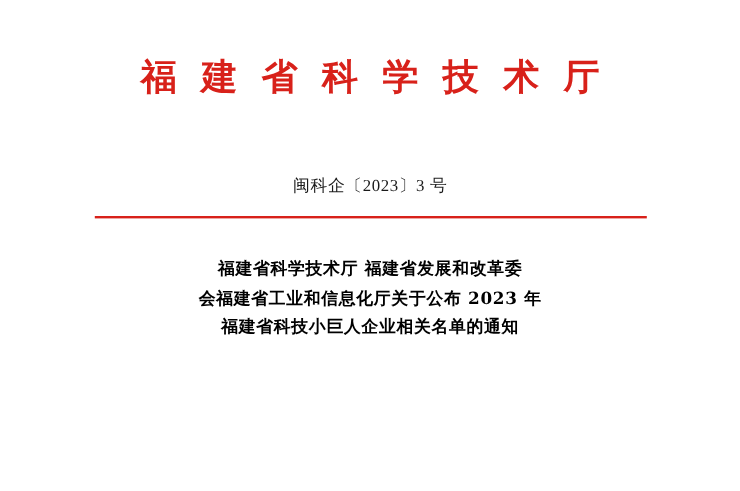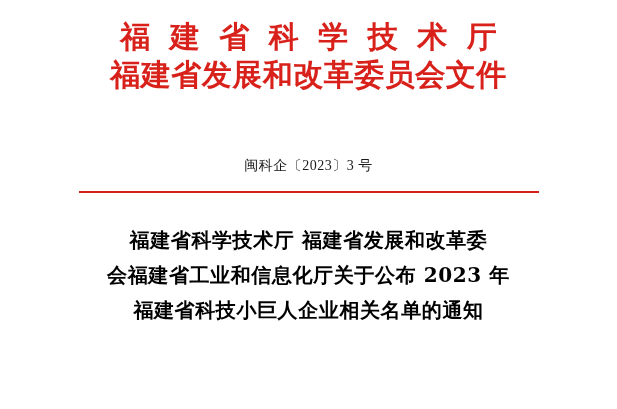--- a/index.html
+++ b/index.html
@@ -19,24 +19,25 @@
     height: 409px;
     background: #ffffff;
     box-sizing: border-box;
   }
   .masthead {
     padding-top: 18px;
     text-align: center;
   }
   .masthead-line {
     color: #d8211a;
-    font-family: Liberation Serif, serif;
+    font-family: Liberation Sans, sans-serif;
     font-weight: bold;
     line-height: 1.28;
     white-space: nowrap;
+    margin-top: 28px;
   }
   .masthead-line.l1 {
     font-size: 30px;
     letter-spacing: 6px;
     padding-left: 6px;
   }
   .masthead-line.l2 {
     font-size: 30px;
     letter-spacing: 0.5px;
   }
@@ -57,36 +58,35 @@
     width: 460px;
     height: 2px;
     background: #d8211a;
   }
   .title-block {
     margin-top: 30px;
     text-align: center;
   }
   .title-line {
     font-family: "DejaVu Serif", "Liberation Serif", serif;
-    font-size: 20px;
+    font-size: 14px;
     font-weight: bold;
     color: #000000;
     line-height: 1.75;
     letter-spacing: 0.6px;
     white-space: nowrap;
   }
 </style>
 </head>
 <body>
 
 <div class="page">
 
   <div class="masthead">
     <div class="masthead-line l1">福 建 省 科 学 技 术 厅</div>
-    <div class="masthead-line l2">福建省发展和改革委员会文件</div>
   </div>
 
   <div class="docnum">闽科企〔2023〕3 号</div>
 
   <div class="red-rule"></div>
 
   <div class="title-block">
     <div class="title-line">福建省科学技术厅  福建省发展和改革委</div>
     <div class="title-line">会福建省工业和信息化厅关于公布 2023 年</div>
     <div class="title-line">福建省科技小巨人企业相关名单的通知</div>

